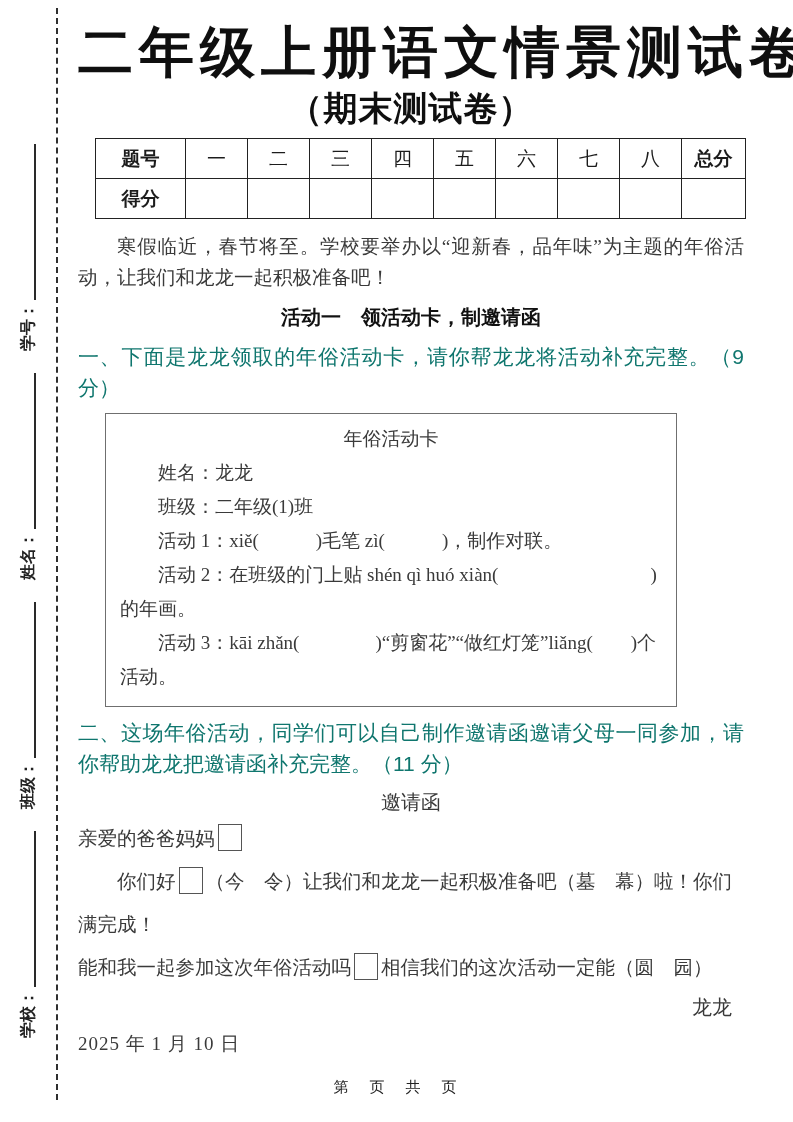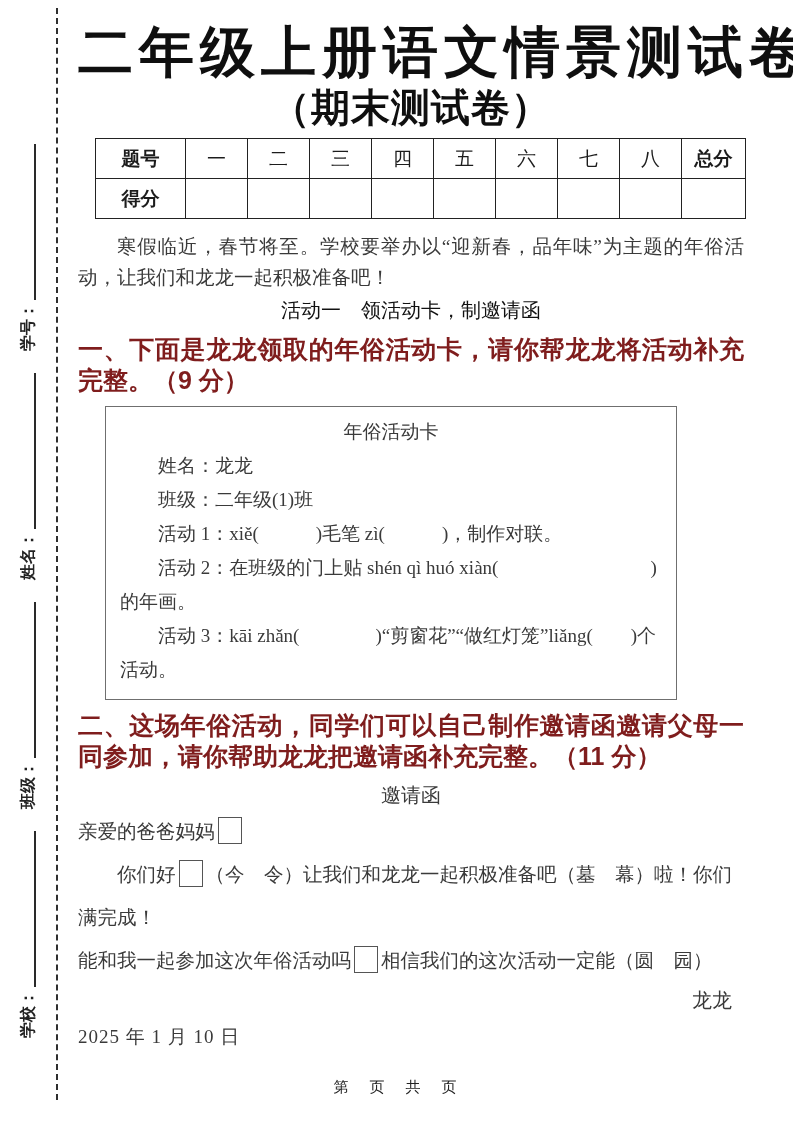--- a/index.html
+++ b/index.html
@@ -23,34 +23,34 @@
   }
   .seal-group { display:flex; align-items:center; margin-right:22px; white-space:nowrap; }
   .seal-blank { display:inline-block; width:156px; height:15px; border-bottom:2px solid #2a2a2a; margin-left:3px; }
   
   .main { position:absolute; left:78px; top:22px; width:666px; }
   .title {
     margin:0; text-align:center; font-size:55px; line-height:60px;
     font-weight:800; letter-spacing:6px; color:#0f0f0f; white-space:nowrap;
   }
   .subtitle {
-    text-align:center; font-size:39px; line-height:44px; font-weight:800;
+    text-align:center; font-size:34px; line-height:44px; font-weight:800;
     letter-spacing:1px; color:#0f0f0f; margin-top:4px;
   }
   .info { text-align:right; font-size:17.5px; font-weight:bold; margin-top:10px; padding-right:2px; color:#161616; }
   
   table.score { border-collapse:collapse; table-layout:fixed; width:650px; margin:8px 0 0 17px; }
   table.score td { border:1.5px solid #222; height:40px; text-align:center; vertical-align:middle; padding:0; }
   td.tbold { font-weight:bold; font-size:19px; font-family:"Liberation Sans", sans-serif; }
   td.tnum  { font-weight:normal; font-size:19px; font-family:"Liberation Serif", serif; }
   
   .kai { font-family:"Liberation Serif", serif; color:#3a3a3a; }
   .intro { margin:12px 0 0 0; font-size:19.5px; line-height:31px; text-indent:2em; text-align:justify; }
-  .heading { text-align:center; font-size:20px; font-weight:normal; color:#111; margin-top:4px; }
-  .stem { margin:10px 0 0 0; font-size:25px; line-height:31px; font-weight:bold; color:#7f1d1d; text-align:justify; }
+  .heading { text-align:center; font-size:20px; font-weight:bold; color:#111; margin-top:11px; }
+  .stem { margin:10px 0 0 0; font-size:21px; line-height:31px; font-weight:normal; color:#0f766e; text-align:justify; }
   
   .card {
     margin:10px 0 0 27px; width:572px; border:1.5px solid #6f6f6f;
     padding:8px 14px 12px 14px;
   }
   .card p { margin:0; font-size:19px; line-height:34px; }
   .card .ctitle { text-align:center; text-indent:0; }
   .card .cline { text-indent:2em; }
   
   .ltitle { text-align:center; font-size:20px; margin-top:10px; }

